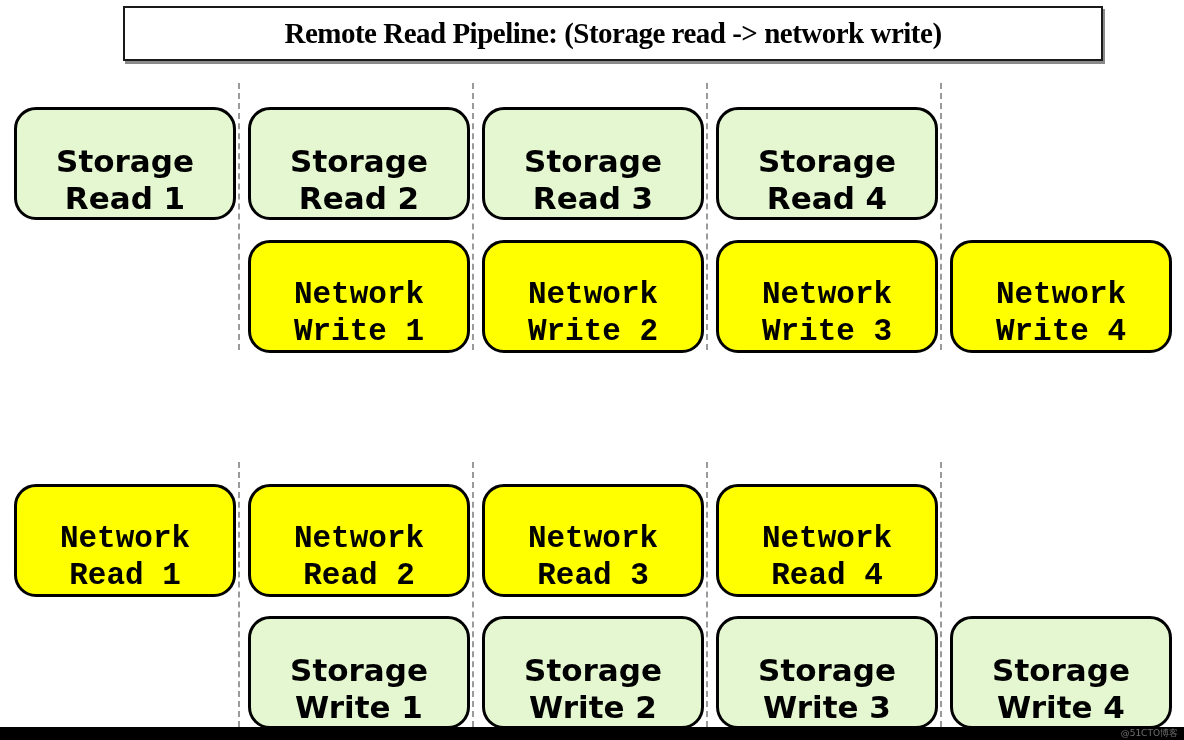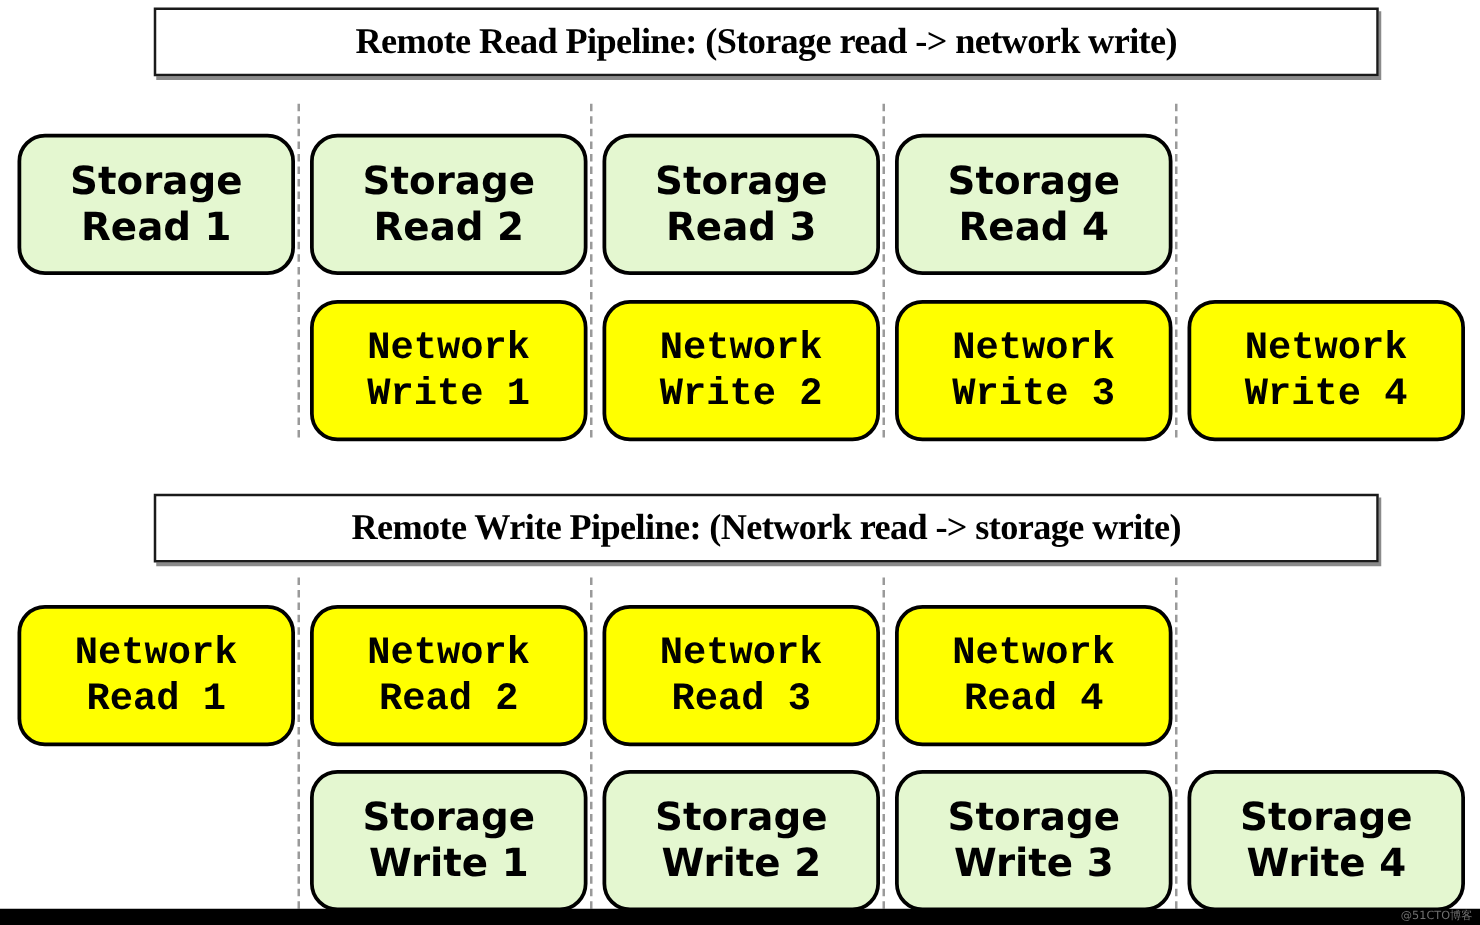--- a/index.html
+++ b/index.html
@@ -36,21 +36,21 @@
   }
   .stage-box {
     position: absolute;
     width: 216px;
     height: 107px;
     border: 3px solid #000;
     border-radius: 22px;
     display: flex;
     flex-direction: column;
     align-items: center;
-    justify-content: center;
+    justify-content: flex-end;
     text-align: center;
     font-weight: bold;
     font-size: 31px;
     line-height: 37px;
     color: #000;
   }
   .storage { background: var(--storage-fill, #e4f7d0); }
   .network { background: var(--network-fill, #ffff00); font-family: Liberation Mono, monospace; }
   .dash {
     position: absolute;
@@ -114,21 +114,20 @@
   </div>
   <div class="stage-box network" style="left:716px;top:240px">
     <span>Network</span>
     <span>Write 3</span>
   </div>
   <div class="stage-box network" style="left:950px;top:240px">
     <span>Network</span>
     <span>Write 4</span>
   </div>
 
-  <div class="title-box" style="top:395px">Remote Write Pipeline: (Network read -&gt; storage write)</div>
 
   <div class="dash" style="left:238px;top:462px;height:265px"></div>
   <div class="dash" style="left:472px;top:462px;height:265px"></div>
   <div class="dash" style="left:706px;top:462px;height:265px"></div>
   <div class="dash" style="left:940px;top:462px;height:265px"></div>
 
   <div class="stage-box network" style="left:14px;top:484px">
     <span>Network</span>
     <span>Read 1</span>
   </div>

